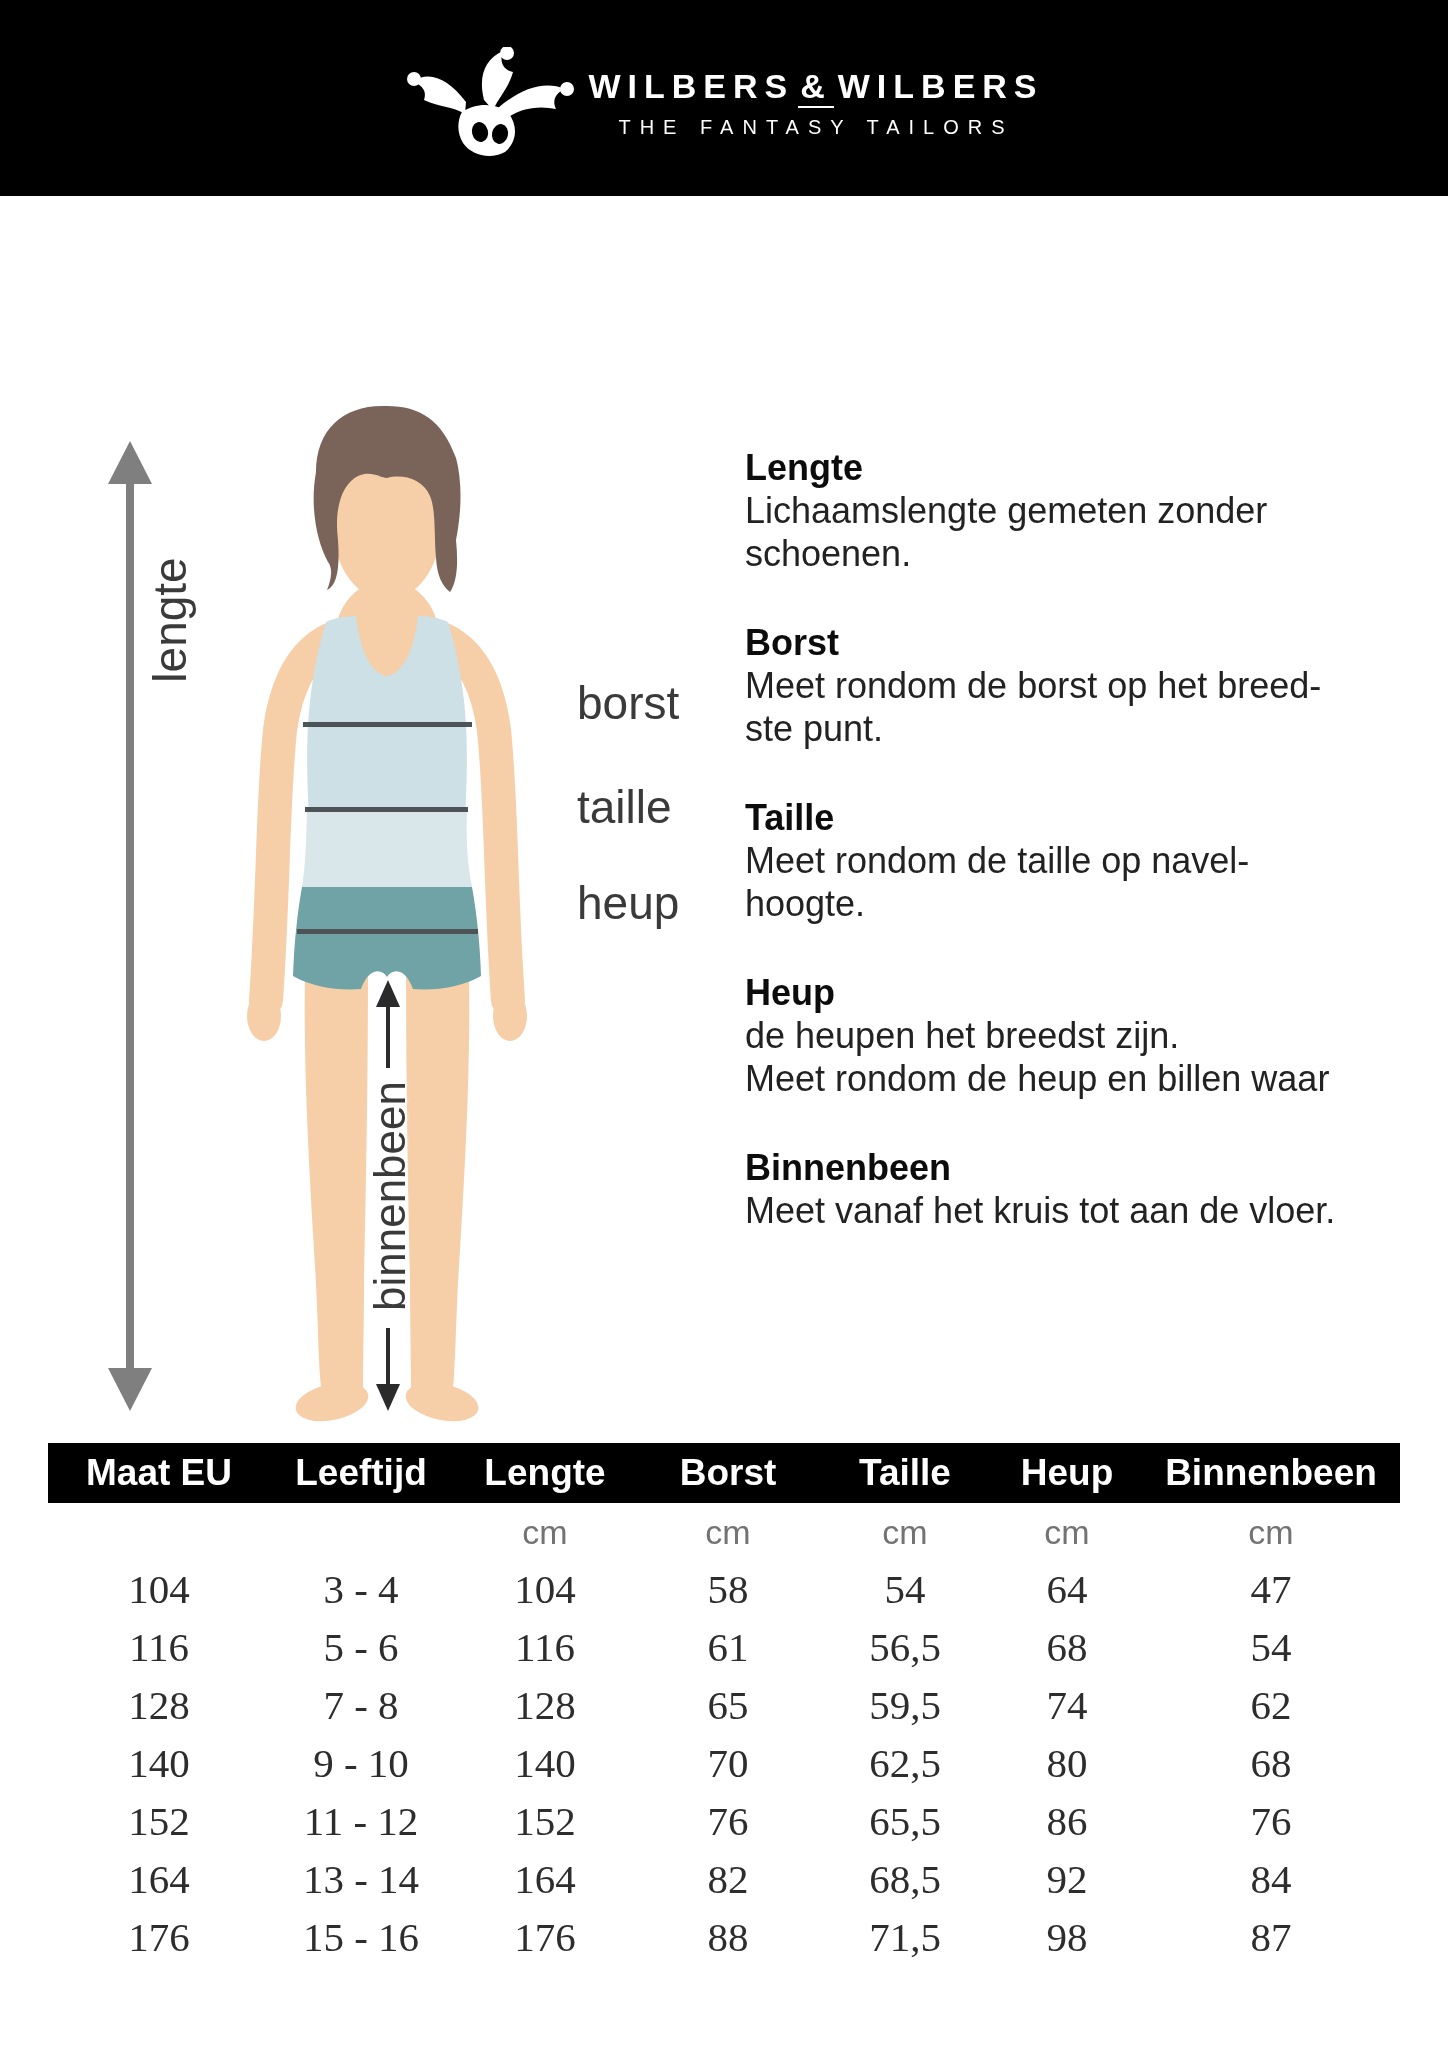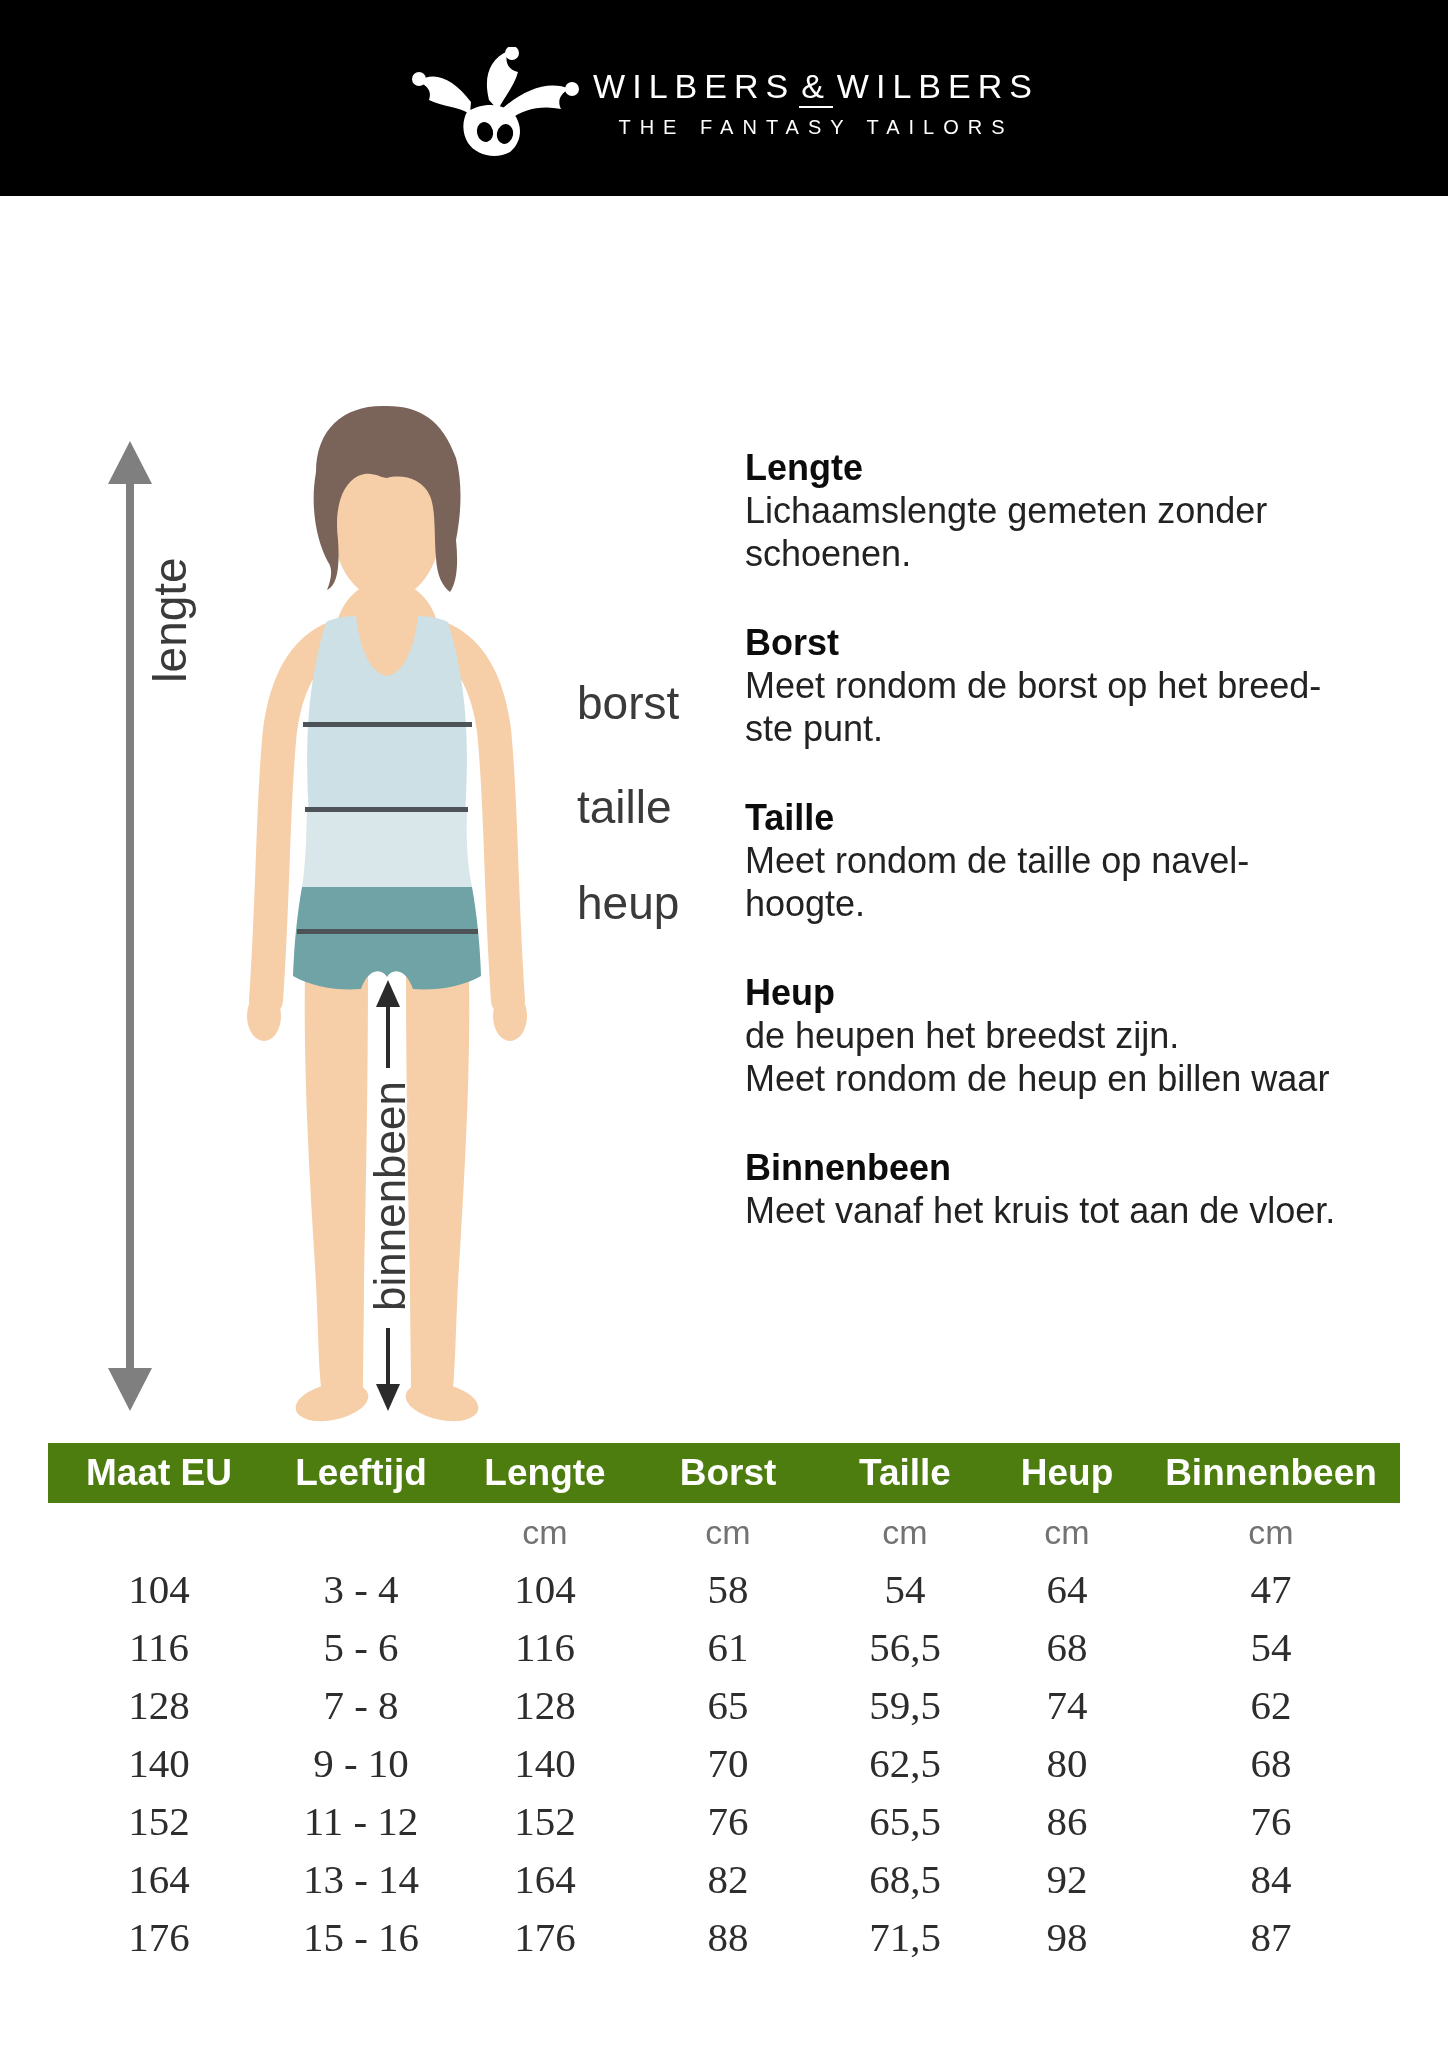--- a/index.html
+++ b/index.html
@@ -13,21 +13,21 @@
   
   .header{
     position:absolute;left:0;top:0;width:1448px;height:196px;
     background:#000;
     display:flex;align-items:center;justify-content:center;
   }
   .brand-wrap{display:flex;align-items:center;padding-top:10px;}
   .logo-svg{width:190px;height:112px;margin-right:-6px;flex:0 0 auto;}
   .brand-text{display:flex;flex-direction:column;align-items:center;}
   .brand-name{
-    color:#fff;font-size:34px;font-weight:400;letter-spacing:7px;
+    color:#fff;font-size:34px;font-weight:700;letter-spacing:7px;
     white-space:nowrap;
   }
   .brand-amp{border-bottom:2px solid #fff;padding:0 2px 1px 2px;margin:0 4px;}
   .brand-tagline{
     color:#fff;font-size:20px;font-weight:400;letter-spacing:9px;
     margin-top:10px;white-space:nowrap;
   }
   
   .fig-svg{position:absolute;left:230px;top:400px;width:310px;height:1040px;}
   .len-shaft{position:absolute;left:126px;top:482px;width:8px;height:888px;background:#7f7f7f;}
@@ -50,21 +50,21 @@
   .lbl-heup{top:880px;}
   
   .desc-col{position:absolute;left:745px;top:446px;width:668px;}
   .desc-block{margin-bottom:46px;}
   .desc-title{font-size:36px;font-weight:700;color:#0c0c0c;line-height:43px;}
   .desc-line{font-size:36px;font-weight:400;color:#222;line-height:43px;}
   
   .t-grid{display:grid;grid-template-columns:222px 182px 186px 180px 174px 150px 258px;width:1352px;}
   .t-grid > div{display:flex;align-items:center;justify-content:center;}
   .table-head{
-    position:absolute;left:48px;top:1443px;height:60px;background:#4d7c0f;
+    position:absolute;left:48px;top:1443px;height:60px;background:#000000;
   }
   .table-head > div{color:#fff;font-size:37px;font-weight:700;height:60px;}
   .units-row{position:absolute;left:48px;top:1505px;height:54px;}
   .units-row > div{color:#737373;font-size:34px;height:54px;}
   .table-body{position:absolute;left:48px;top:1560px;font-family:Liberation Serif, serif;}
   .table-body .t-grid > div{height:58px;color:#2d2d2d;font-size:41px;font-weight:400;}
 </style>
 </head>
 <body>
 

